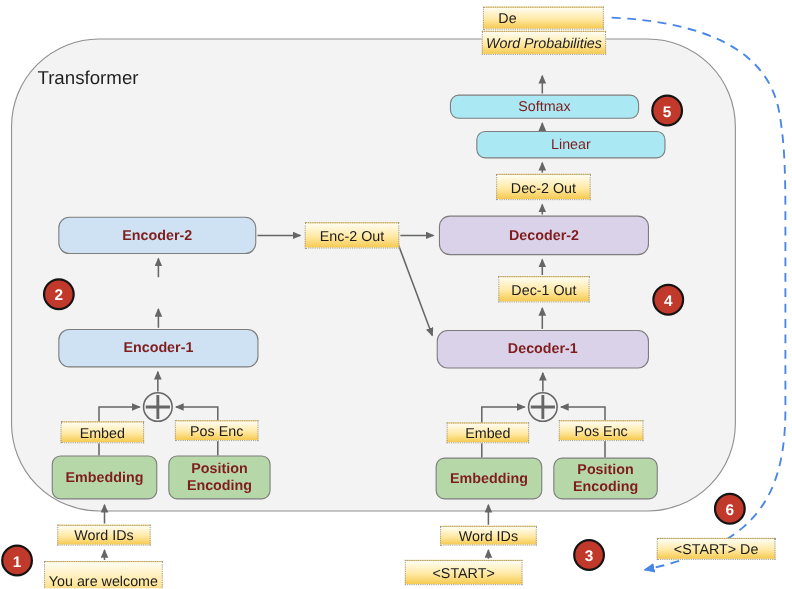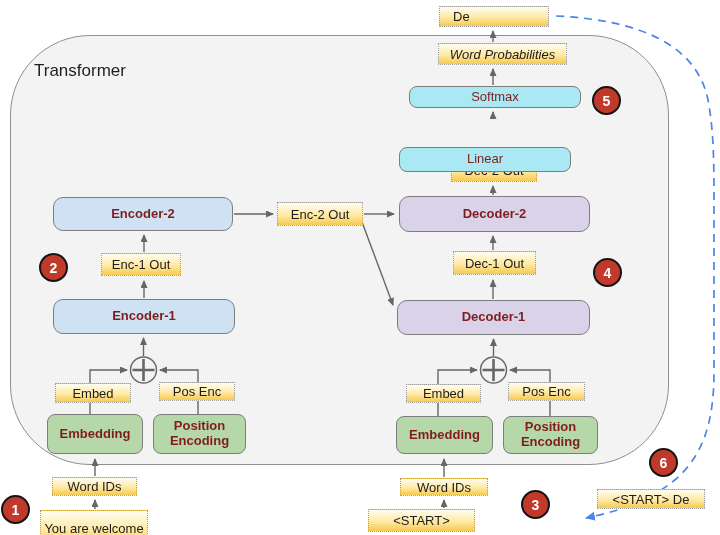--- a/index.html
+++ b/index.html
@@ -103,38 +103,37 @@
     <path d="M556,16 C640,20 697,45 708,100 C714,132 714,164 714,206 L714,372 C714,424 702,456 676,479 C651,500 620,511 586,518" stroke="#4a86e8" stroke-width="1.7" fill="none" stroke-dasharray="8 6" marker-end="url(#bh)"></path>
   </svg>
 
   <div class="note" style="left:40px;top:510px;width:108px;height:36px;">You are welcome</div>
   <div class="note" style="left:52px;top:477px;width:85px;height:19px;">Word IDs</div>
   <div class="box green" style="left:47px;top:414px;width:96px;height:40px;">Embedding</div>
   <div class="box green" style="left:153px;top:414px;width:93px;height:40px;">Position Encoding</div>
   <div class="note" style="left:55px;top:383px;width:76px;height:20px;">Embed</div>
   <div class="note" style="left:159px;top:382px;width:76px;height:19px;">Pos Enc</div>
   <div class="box enc" style="left:53px;top:299px;width:182px;height:35px;">Encoder-1</div>
-  <div class="note" style="left:101px;top:253px;width:80px;height:23px;">Enc-1 Out</div>
   <div class="box enc" style="left:53px;top:197px;width:180px;height:34px;">Encoder-2</div>
   <div class="note" style="left:277px;top:202px;width:86px;height:24px;">Enc-2 Out</div>
 
   <div class="note" style="left:368px;top:509px;width:107px;height:23px;">&lt;START&gt;</div>
   <div class="note" style="left:400px;top:478px;width:88px;height:18px;">Word IDs</div>
   <div class="box green" style="left:396px;top:416px;width:97px;height:38px;">Embedding</div>
   <div class="box green" style="left:503px;top:416px;width:95px;height:38px;">Position Encoding</div>
   <div class="note" style="left:406px;top:384px;width:75px;height:19px;">Embed</div>
   <div class="note" style="left:508px;top:382px;width:77px;height:19px;">Pos Enc</div>
   <div class="box dec" style="left:397px;top:300px;width:193px;height:35px;">Decoder-1</div>
   <div class="note" style="left:453px;top:251px;width:83px;height:24px;">Dec-1 Out</div>
   <div class="box dec" style="left:399px;top:196px;width:191px;height:36px;">Decoder-2</div>
   <div class="note" style="left:451px;top:158px;width:86px;height:24px;">Dec-2 Out</div>
 
-  <div class="box cyan" style="left:399px;top:119px;width:172px;height:25px;margin-top:28px;">Linear</div>
+  <div class="box cyan" style="left:433px;top:119px;width:172px;height:25px;">Linear</div>
   <div class="box cyan" style="left:409px;top:86px;width:172px;height:22px;">Softmax</div>
-  <div class="note italic" style="left:438px;top:43px;width:129px;height:22px;">Word Probabilities</div>
+  <div class="note italic" style="left:438px;top:28px;width:113px;height:22px;">Word Probabilities</div>
   <div class="note" style="left:597px;top:489px;width:108px;height:20px;">&lt;START&gt; De</div>
 
   <div class="note left-text" style="left:439px;top:6px;width:110px;height:21px;">De</div>
 
   <div class="badge" style="left:1px;top:495px;">1</div>
   <div class="badge" style="left:39px;top:253px;">2</div>
   <div class="badge" style="left:521px;top:490px;">3</div>
   <div class="badge" style="left:593px;top:258px;">4</div>
   <div class="badge" style="left:592px;top:86px;">5</div>
   <div class="badge" style="left:649px;top:448px;">6</div>

